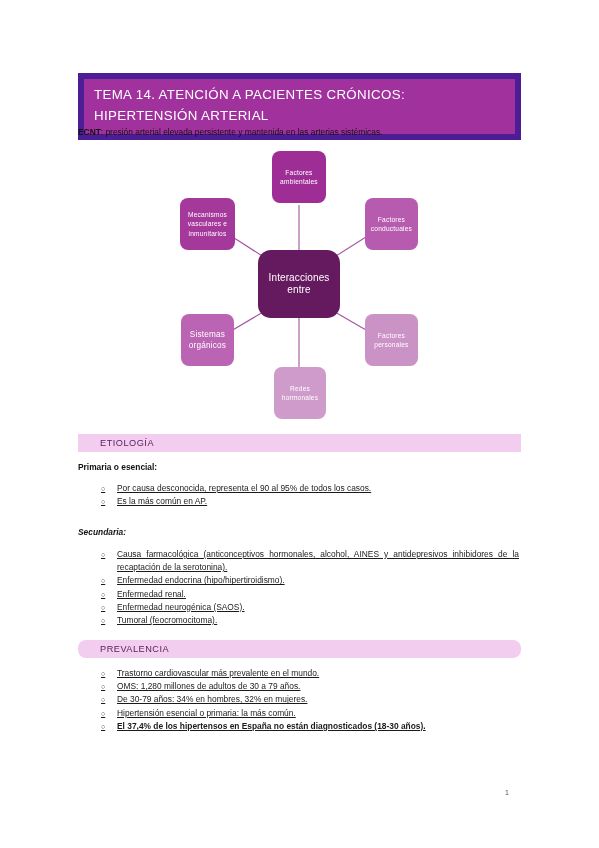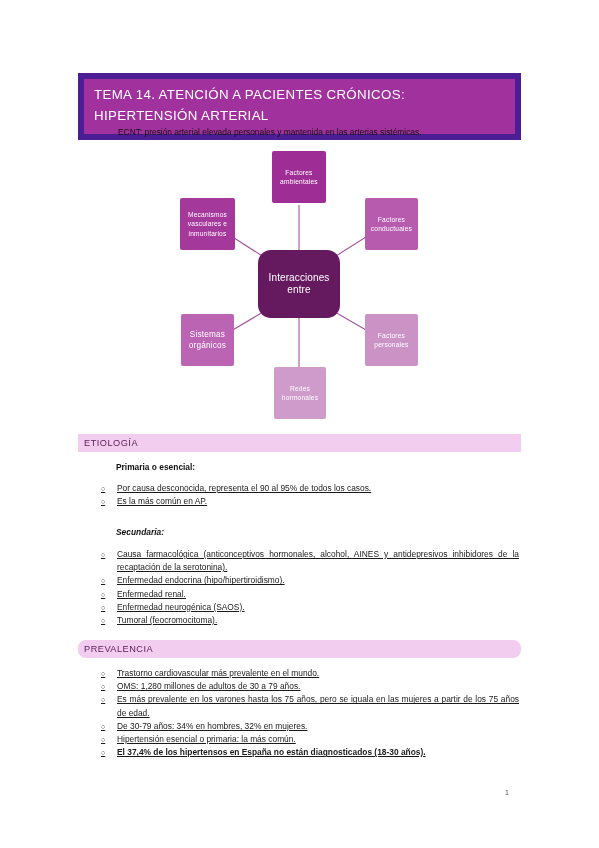--- a/index.html
+++ b/index.html
@@ -45,35 +45,35 @@
   
   .ecnt-line {
     position: absolute;
     left: 78px;
     top: 126px;
     width: 450px;
     font-size: 8.4px;
     line-height: 12px;
     color: #111;
   }
-  .ecnt-line b { font-weight: normal; padding-left: 40px; }
+  .ecnt-line b { font-weight: bold; }
 
   
   .diagram {
     position: absolute;
     left: 78px;
     top: 143px;
     width: 443px;
     height: 277px;
   }
   .diagram svg { position: absolute; left: 0; top: 0; }
   .node {
     position: absolute;
     box-sizing: border-box;
-    border-radius: 2px;
+    border-radius: 8px;
     color: #ffffff;
     display: flex;
     align-items: center;
     justify-content: center;
     text-align: center;
     font-size: 6.6px;
     line-height: 9.5px;
     letter-spacing: 0.2px;
     padding: 2px;
   }
@@ -90,31 +90,30 @@
     position: absolute;
     left: 78px;
     width: 443px;
     height: 18px;
     background: #f3cdef;
     color: #5c2159;
     font-size: 9.2px;
     letter-spacing: 0.5px;
     display: flex;
     align-items: center;
-    padding-left: 6px;
+    padding-left: 22px;
     box-sizing: border-box;
   }
 
   .subhead {
     position: absolute;
     left: 78px;
     font-size: 8.4px;
     font-weight: bold;
     color: #111;
-    margin-left: 38px;
   }
 
   .bullets {
     position: absolute;
     left: 99px;
     width: 420px;
     font-size: 8.4px;
     line-height: 13.2px;
     text-decoration: underline;
   }
@@ -145,21 +144,21 @@
     color: #555;
   }
 </style>
 </head>
 <body>
 
 <div class="page">
 
   <div class="title-banner">TEMA 14. ATENCIÓN A PACIENTES CRÓNICOS: HIPERTENSIÓN ARTERIAL</div>
 
-  <div class="ecnt-line"><b>ECNT</b><span>: presión arterial elevada personales y mantenida en las arterias sistémicas.</span></div>
+  <div class="ecnt-line"><b>ECNT</b><span>: presión arterial elevada persistente y mantenida en las arterias sistémicas.</span></div>
 
   <div class="diagram">
     <svg width="443" height="277">
       <g stroke="#a4539e" stroke-width="1.1" fill="none">
         <line x1="221" y1="140" x2="221" y2="62"></line>
         <line x1="221" y1="140" x2="221" y2="242"></line>
         <line x1="250" y1="118" x2="307" y2="82"></line>
         <line x1="250" y1="165" x2="307" y2="198"></line>
         <line x1="192" y1="118" x2="136" y2="82"></line>
         <line x1="192" y1="165" x2="136" y2="198"></line>
@@ -249,24 +248,20 @@
     <div class="bullet-row">
       <span class="bullet-mark">○</span>
       <span class="bullet-text">Trastorno cardiovascular más prevalente en el mundo.</span>
     </div>
     <div class="bullet-row">
       <span class="bullet-mark">○</span>
       <span class="bullet-text">OMS: 1,280 millones de adultos de 30 a 79 años.</span>
     </div>
     <div class="bullet-row">
       <span class="bullet-mark">○</span>
-      <span class="bullet-text justify">Es más prevalente en los varones hasta los 75 años, pero se iguala en las mujeres a partir de los 75 años de edad.</span>
-    </div>
-    <div class="bullet-row">
-      <span class="bullet-mark">○</span>
       <span class="bullet-text">De 30-79 años: 34% en hombres, 32% en mujeres.</span>
     </div>
     <div class="bullet-row">
       <span class="bullet-mark">○</span>
       <span class="bullet-text">Hipertensión esencial o primaria: la más común.</span>
     </div>
     <div class="bullet-row">
       <span class="bullet-mark">○</span>
       <span class="bullet-text bold">El 37,4% de los hipertensos en España no están diagnosticados (18-30 años).</span>
     </div>

